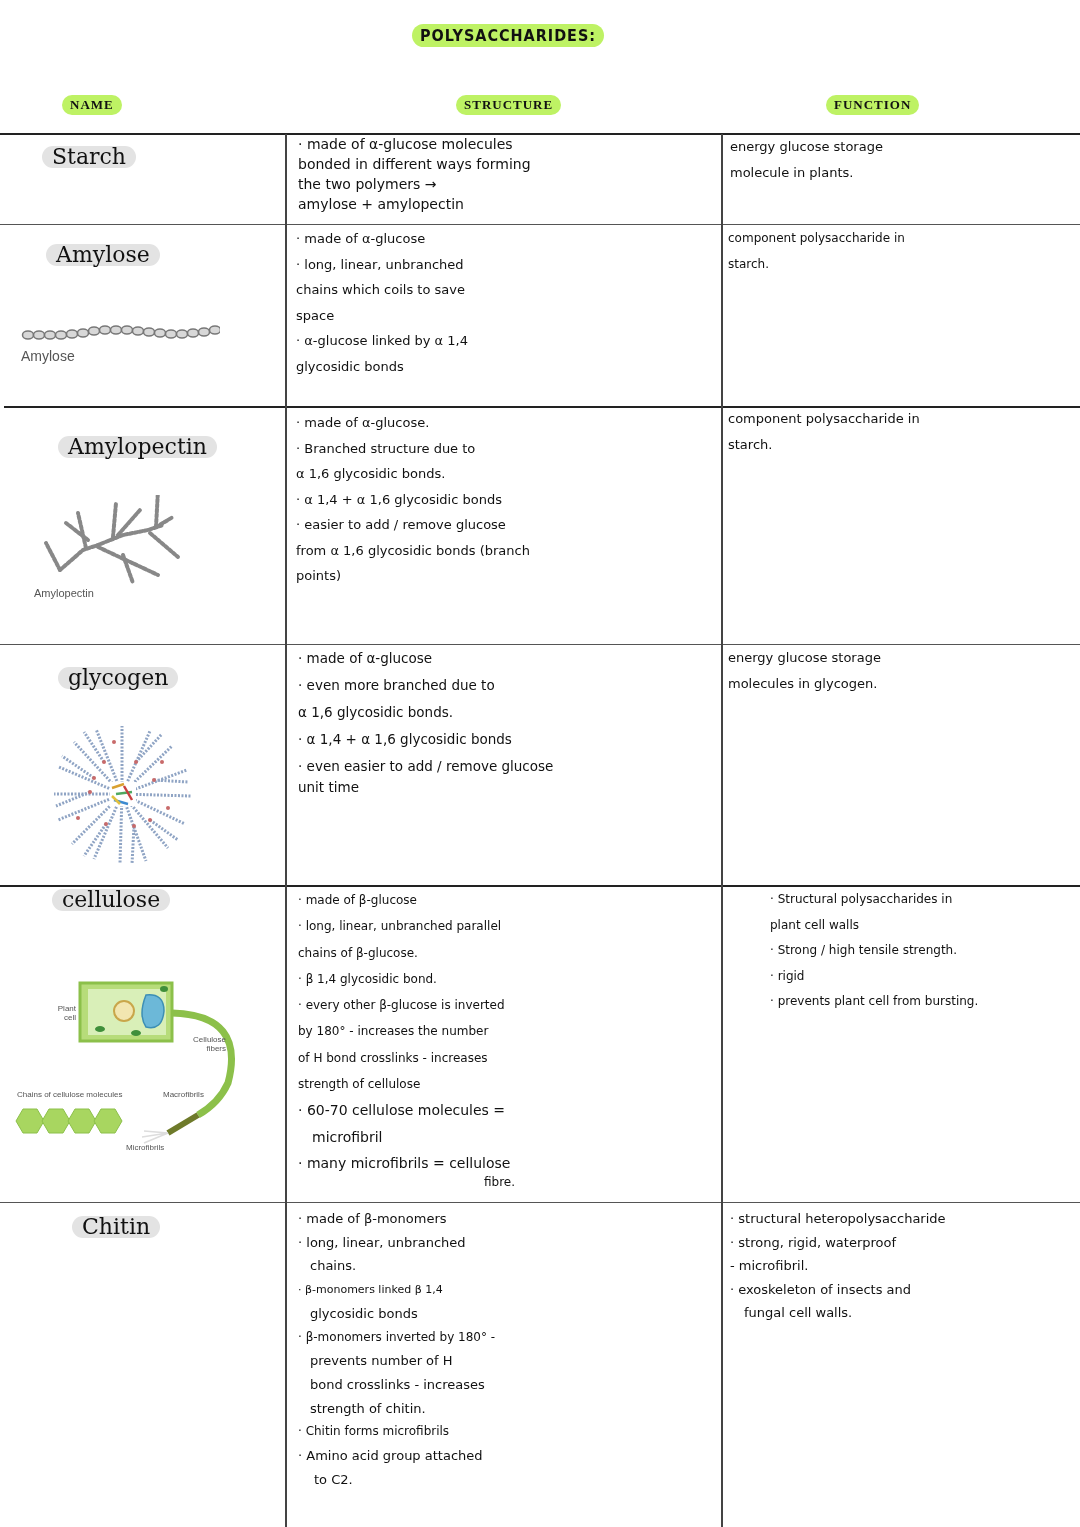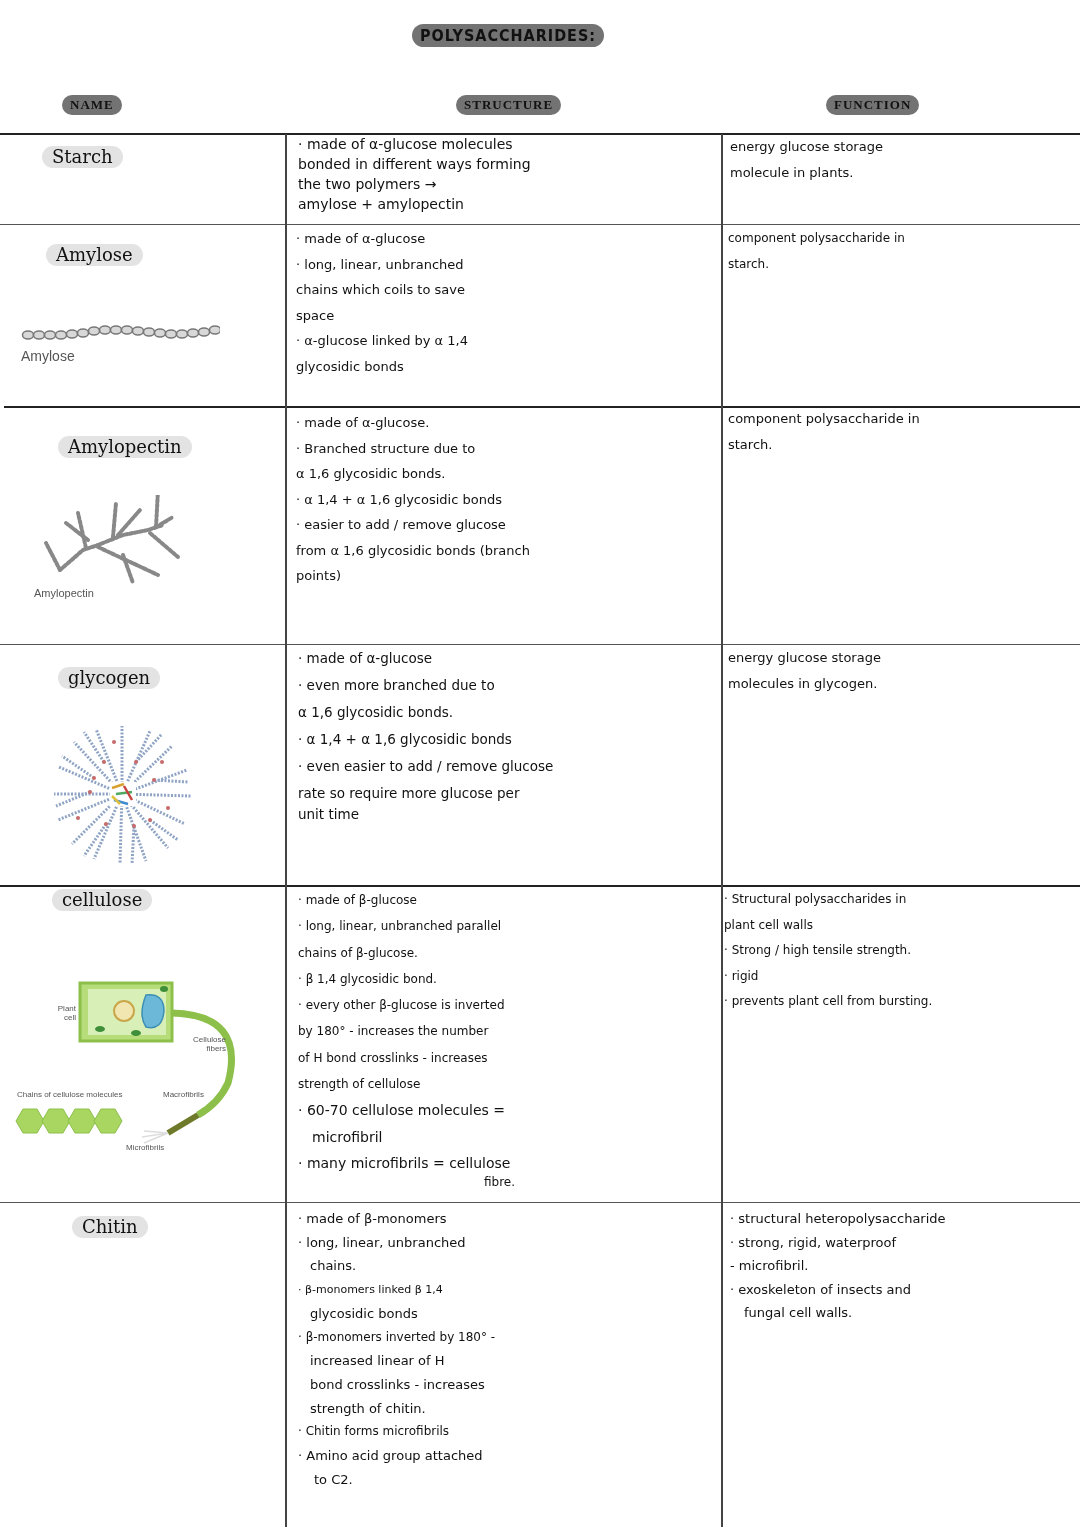--- a/index.html
+++ b/index.html
@@ -1,28 +1,28 @@
 <!DOCTYPE html>
 <html><head>
 <meta charset="utf-8">
 <style>
   html, body { margin: 0; padding: 0; background: #ffffff; }
   body { width: 1080px; height: 1527px; position: relative; overflow: hidden;
          font-family: "DejaVu Sans", sans-serif; color: #111; }
-  .hl { display: inline-block; padding: 2px 8px; border-radius: 12px; background: #737373;
+  .hl { display: inline-block; padding: 2px 8px; border-radius: 12px; background: #bef264;
         font-family: "DejaVu Sans Condensed", "DejaVu Sans", sans-serif; font-weight: bold;
         letter-spacing: 1px; color: #111; }
   #title { position: absolute; left: 412px; top: 24px; font-size: 16px; }
   .colhead { position: absolute; top: 95px; font-size: 13px; font-family: Liberation Serif, serif; }
   #h-name { left: 62px; }
   #h-struct { left: 456px; }
   #h-func { left: 826px; }
   .hline { position: absolute; left: 0; width: 1080px; height: 2px; background: #222; }
   .vline { position: absolute; width: 2px; background: #444; }
-  .name { position: absolute; font-family: "DejaVu Serif", serif; font-size: 18px; padding: 0 10px;
+  .name { position: absolute; font-family: "DejaVu Serif", serif; font-size: 22px; padding: 0 10px;
           background: #e3e3e3; border-radius: 12px; line-height: 22px; color: #111; }
   .cell { position: absolute; font-size: 13px; line-height: 25.5px; color: #111;
           font-family: "DejaVu Sans", sans-serif; }
   .cell .ln { display: block; white-space: nowrap; }
   .cap { position: absolute; font-family: "Liberation Sans", sans-serif; color: #555; }
   svg { position: absolute; }
 </style>
 </head>
 <body>
 
@@ -179,21 +179,20 @@
         <path d="M74 64 L82 78" stroke="#c84040"></path>
       <path d="M62 74 L70 82" stroke="#e0c040"></path>
     </g>
   </svg>
   <div class="cell" style="left:298px;top:645px;font-size:13.5px;line-height:27px;">
     <span class="ln">· made of α-glucose</span>
     <span class="ln">· even more branched due to</span>
     <span class="ln">α 1,6 glycosidic bonds.</span>
     <span class="ln">· α 1,4 + α 1,6 glycosidic bonds</span>
     <span class="ln">· even easier to add / remove glucose</span>
-    <span class="ln">rate so require more glucose per</span>
     <span class="ln" style="line-height:14px;">unit time</span>
   </div>
   <div class="cell" style="left:728px;top:645px;">
     <span class="ln">energy glucose storage</span>
     <span class="ln">molecules in glycogen.</span>
   </div>
 </div>
 
 <div>
   <span class="name" style="left:52px;top:889px;">cellulose</span>
@@ -230,39 +229,39 @@
     <span class="ln">· β 1,4 glycosidic bond.</span>
     <span class="ln">· every other β-glucose is inverted</span>
     <span class="ln">by 180° - increases the number</span>
     <span class="ln">of H bond crosslinks - increases</span>
     <span class="ln">strength of cellulose</span>
     <span class="ln" style="font-size:14px;">· 60-70 cellulose molecules =</span>
     <span class="ln" style="font-size:14px;padding-left:14px;">microfibril</span>
     <span class="ln" style="font-size:14px;">· many microfibrils = cellulose</span>
     <span class="ln" style="padding-left:186px;line-height:12px;">fibre.</span>
   </div>
-  <div class="cell" style="left:724px;top:887px;font-size:12px;">
+  <div class="cell" style="left:770px;top:887px;font-size:12px;">
     <span class="ln">· Structural polysaccharides in</span>
     <span class="ln">plant cell walls</span>
     <span class="ln">· Strong / high tensile strength.</span>
     <span class="ln">· rigid</span>
     <span class="ln">· prevents plant cell from bursting.</span>
   </div>
 </div>
 
 <div>
   <span class="name" style="left:72px;top:1216px;">Chitin</span>
   <div class="cell" style="left:298px;top:1207px;font-size:13px;line-height:23.7px;">
     <span class="ln">· made of β-monomers</span>
     <span class="ln">· long, linear, unbranched</span>
     <span class="ln" style="padding-left:12px;">chains.</span>
     <span class="ln" style="font-size:11px;">· β-monomers linked β 1,4</span>
     <span class="ln" style="padding-left:12px;">glycosidic bonds</span>
     <span class="ln" style="font-size:12px;">· β-monomers inverted by 180° -</span>
-    <span class="ln" style="padding-left:12px;">increased linear of H</span>
+    <span class="ln" style="padding-left:12px;">prevents number of H</span>
     <span class="ln" style="padding-left:12px;">bond crosslinks - increases</span>
     <span class="ln" style="padding-left:12px;">strength of chitin.</span>
     <span class="ln" style="font-size:12px;">· Chitin forms microfibrils</span>
     <span class="ln">· Amino acid group attached</span>
     <span class="ln" style="padding-left:16px;">to C2.</span>
   </div>
   <div class="cell" style="left:730px;top:1207px;font-size:13px;line-height:23.5px;">
     <span class="ln">· structural heteropolysaccharide</span>
     <span class="ln">· strong, rigid, waterproof</span>
     <span class="ln">- microfibril.</span>

